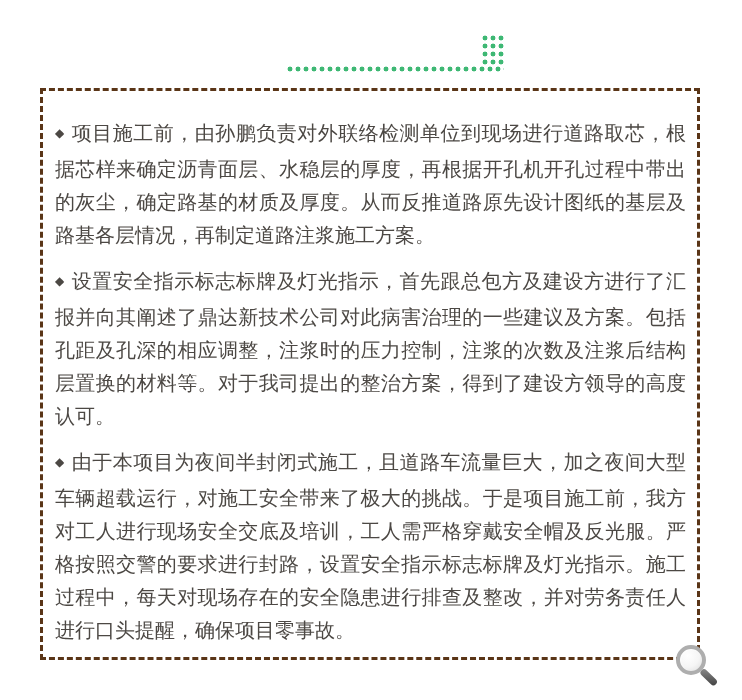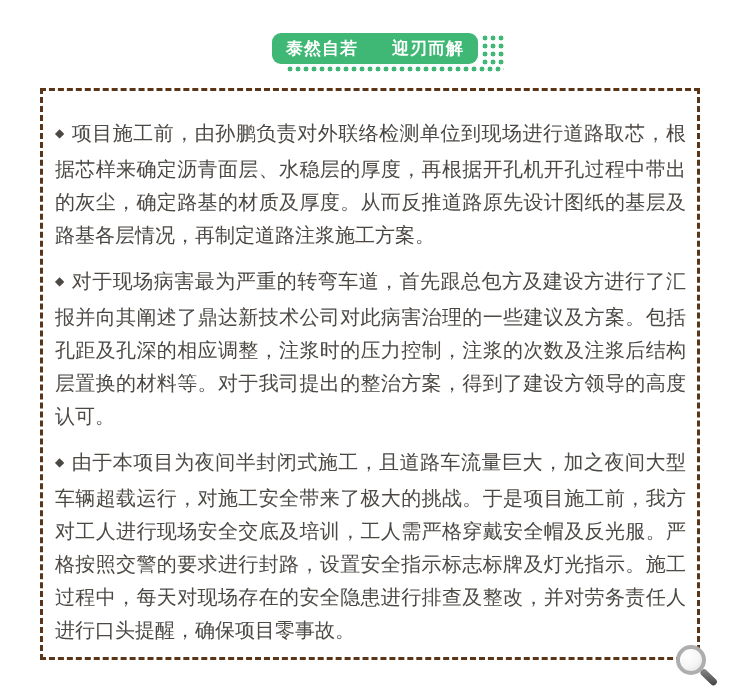--- a/index.html
+++ b/index.html
@@ -116,29 +116,25 @@
     background: radial-gradient(circle at 35% 30%, #ffffff 0%, #f5f5f5 55%, #dcdcdc 100%);
     box-shadow: inset 1px 1px 2px rgba(255,255,255,0.9);
     z-index: 5;
   }
 </style>
 </head>
 <body>
 
 <div class="page">
 
-  <div class="badge">
-    <span>泰然自若</span>
-    <span>迎刃而解</span>
-  </div>
   <div class="dots-h"></div>
   <div class="dots-v"></div>
 
   <div class="content-box">
     <p class="para"><span class="bullet">◆</span><span>项目施工前，由孙鹏负责对外联络检测单位到现场进行道路取芯，根据芯样来确定沥青面层、水稳层的厚度，再根据开孔机开孔过程中带出的灰尘，确定路基的材质及厚度。从而反推道路原先设计图纸的基层及路基各层情况，再制定道路注浆施工方案。</span></p>
-    <p class="para"><span class="bullet">◆</span><span>对于现场病害最为严重的转弯车道，首先跟总包方及建设方进行了汇报并向其阐述了鼎达新技术公司对此病害治理的一些建议及方案。包括孔距及孔深的相应调整，注浆时的压力控制，注浆的次数及注浆后结构层置换的材料等。对于我司提出的整治方案，得到了建设方领导的高度认可。</span></p>
+    <p class="para"><span class="bullet">◆</span><span>设置安全指示标志标牌及灯光指示，首先跟总包方及建设方进行了汇报并向其阐述了鼎达新技术公司对此病害治理的一些建议及方案。包括孔距及孔深的相应调整，注浆时的压力控制，注浆的次数及注浆后结构层置换的材料等。对于我司提出的整治方案，得到了建设方领导的高度认可。</span></p>
     <p class="para"><span class="bullet">◆</span><span>由于本项目为夜间半封闭式施工，且道路车流量巨大，加之夜间大型车辆超载运行，对施工安全带来了极大的挑战。于是项目施工前，我方对工人进行现场安全交底及培训，工人需严格穿戴安全帽及反光服。严格按照交警的要求进行封路，设置安全指示标志标牌及灯光指示。施工过程中，每天对现场存在的安全隐患进行排查及整改，并对劳务责任人进行口头提醒，确保项目零事故。</span></p>
   </div>
 
   <div class="mag-handle"></div>
   <div class="mag-lens"></div>
 
 </div>
 
 </body></html>

